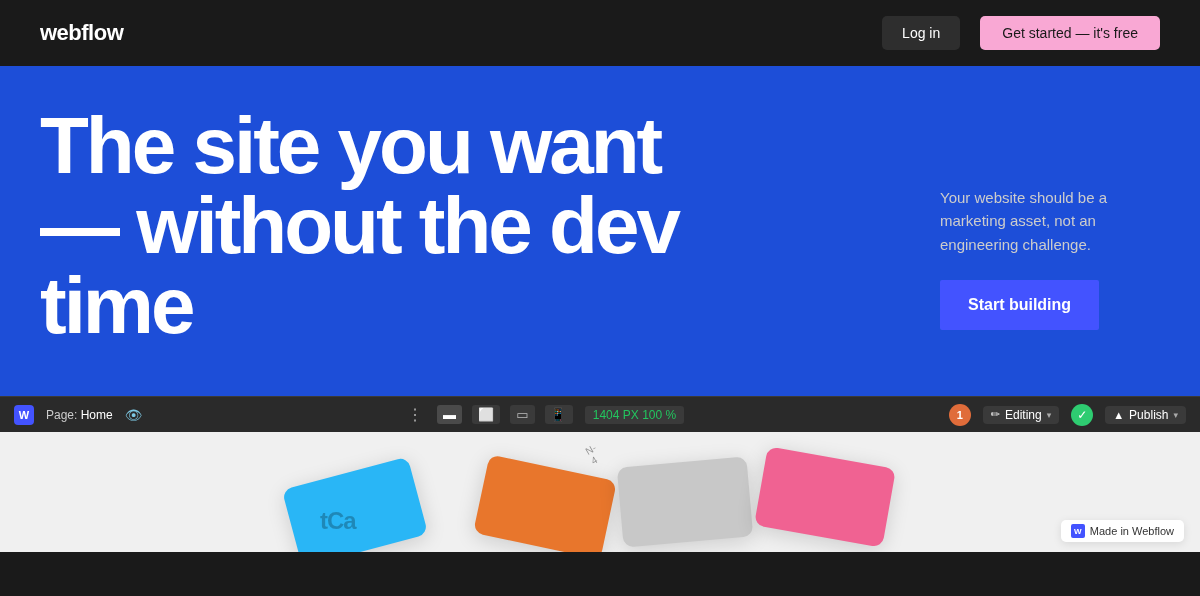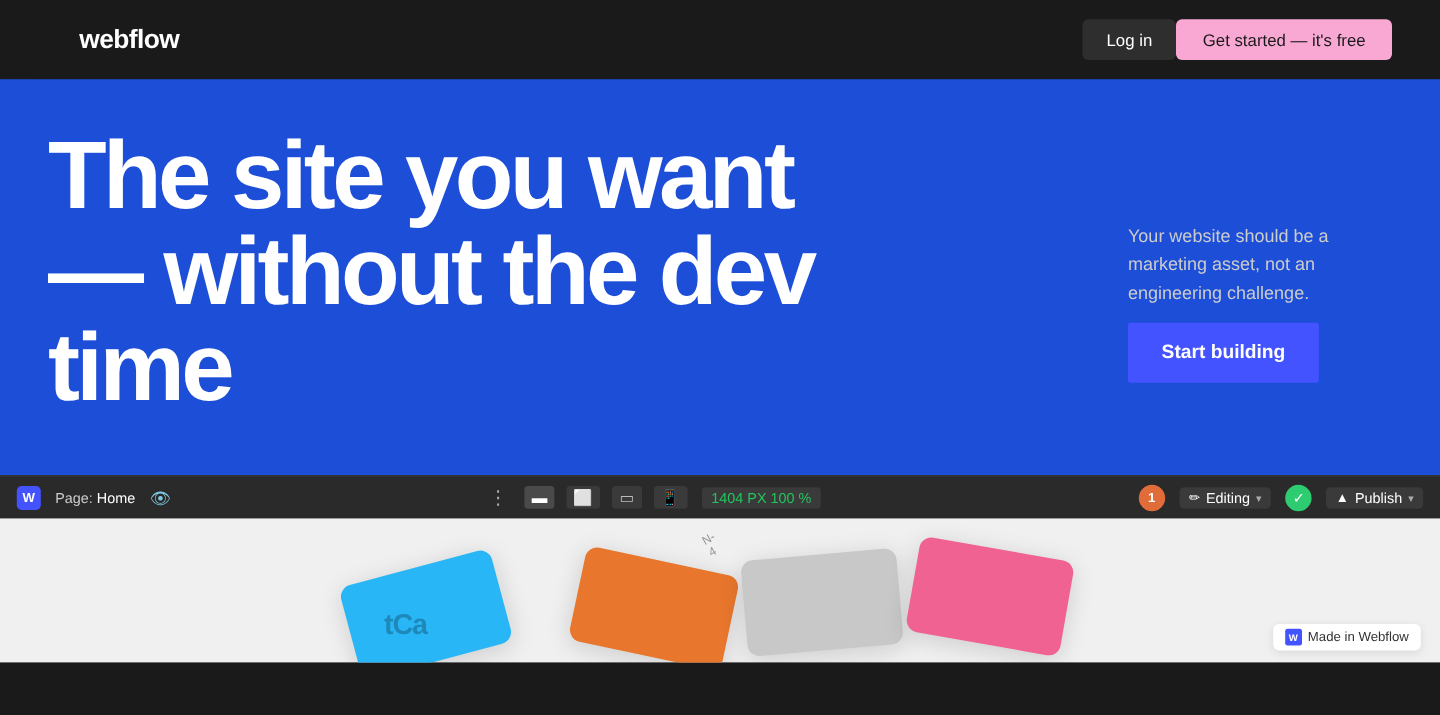--- a/index.html
+++ b/index.html
@@ -5,31 +5,30 @@
     * { margin: 0; padding: 0; box-sizing: border-box; }
     body { width: 1200px; height: 596px; overflow: hidden; font-family: -apple-system, BlinkMacSystemFont, 'Segoe UI', sans-serif; background: #1a1a1a; }
 
     
     .header {
       display: flex;
       align-items: center;
       justify-content: space-between;
       padding: 16px 40px;
       background: #1a1a1a;
-      margin-left: 26px;
     }
     .logo {
       color: #fff;
       font-size: 22px;
       font-weight: 600;
       letter-spacing: -0.5px;
     }
     .header-nav {
       display: flex;
-      gap: 0;
+      gap: 20px;
       align-items: center;
       border-radius: 15px;
     }
     .btn-login {
       background: #2e2e2e;
       color: #fff;
       border: none;
       padding: 9px 20px;
       border-radius: 5px;
       font-size: 14px;
@@ -64,21 +63,21 @@
       letter-spacing: -3px;
       max-width: 680px;
     }
     .hero-right {
       display: flex;
       flex-direction: column;
       align-items: flex-start;
       justify-content: flex-start;
       padding-top: 80px;
       max-width: 220px;
-      gap: 13px;
+      gap: 24px;
     }
     .hero-subtext {
       color: #ccc;
       font-size: 15px;
       line-height: 1.55;
     }
     .btn-start-building {
       background: #4353ff;
       color: #fff;
       border: none;

